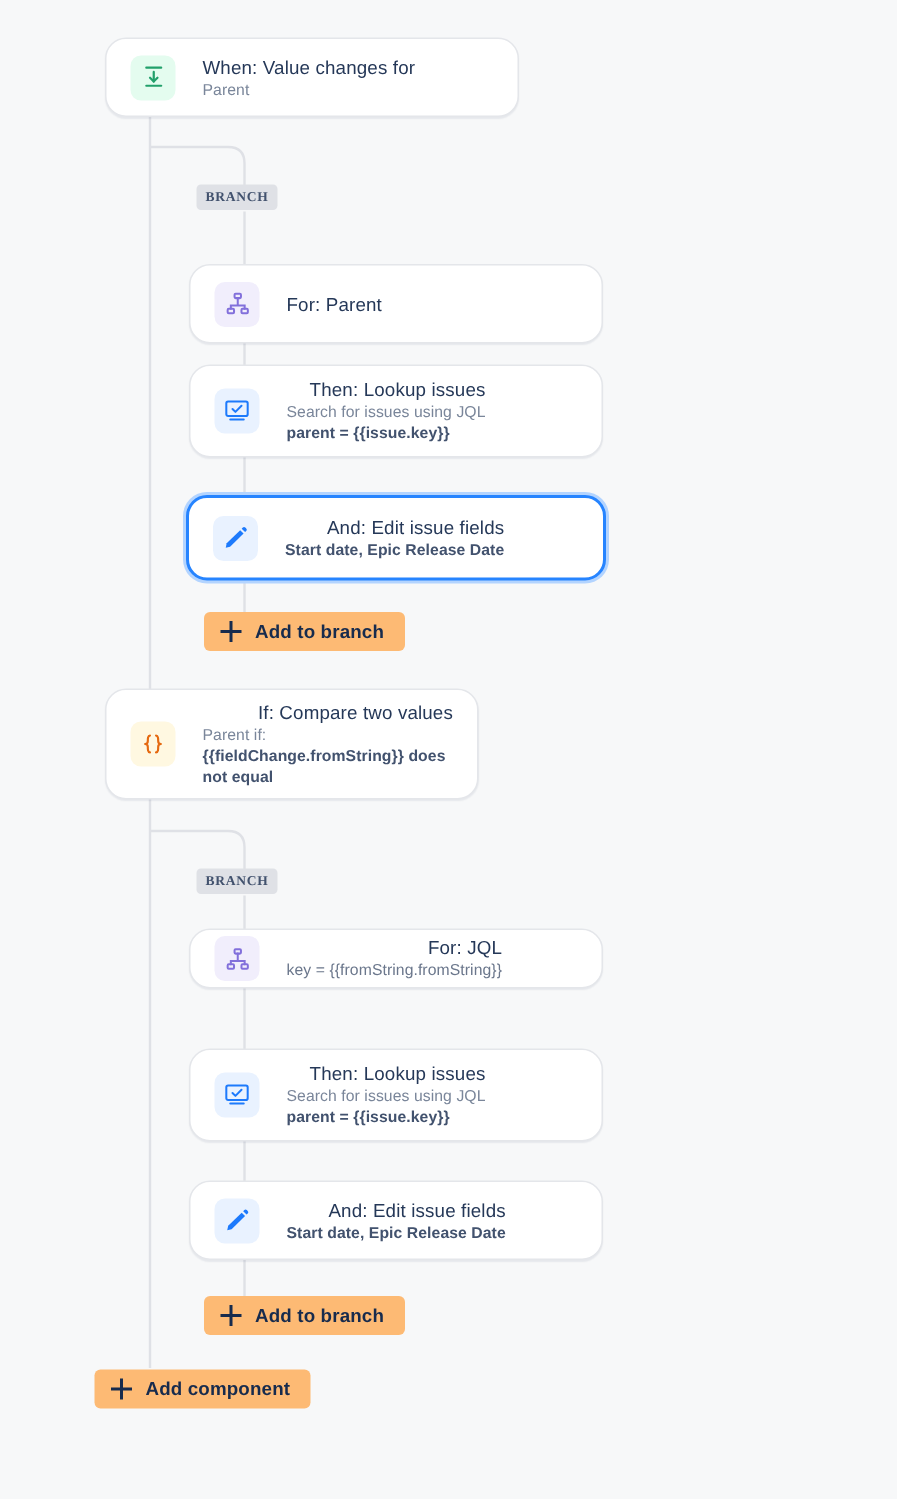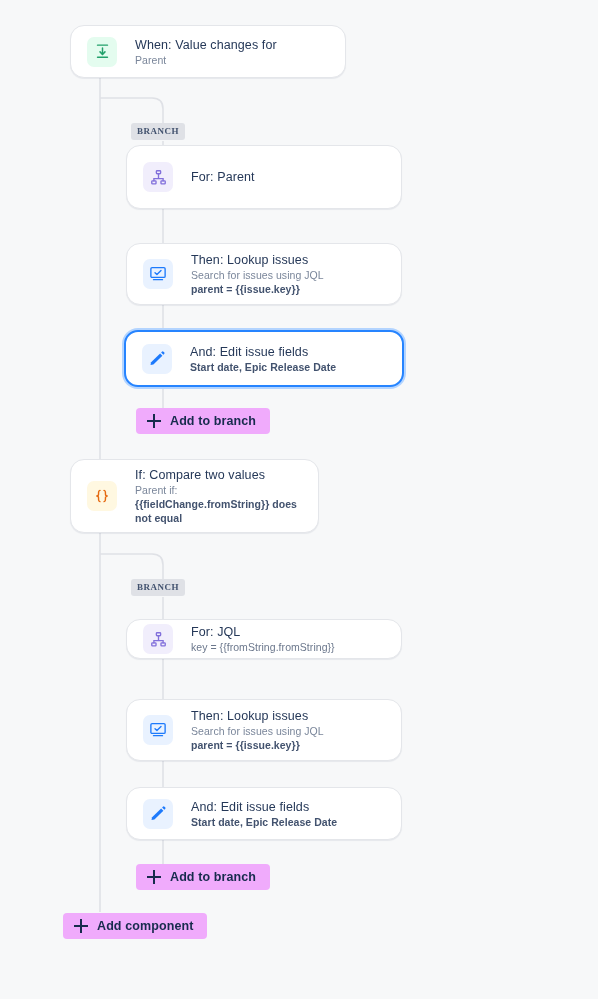--- a/index.html
+++ b/index.html
@@ -60,20 +60,21 @@
     display: flex;
     flex-direction: column;
     justify-content: center;
     min-width: 0;
   }
   .card .title {
     font-size: 12.5px;
     color: #253858;
     line-height: 16px;
     letter-spacing: 0.1px;
+    text-align: right;
   }
   .card .sub {
     font-size: 10.5px;
     color: #7a869a;
     line-height: 14px;
     letter-spacing: 0.05px;
   }
   .card .sub.strong {
     color: #42526e;
     font-weight: bold;
@@ -90,21 +91,21 @@
     font-weight: bold;
     letter-spacing: 0.5px;
     border-radius: 3px;
     padding: 3px 6px 3px 6px;
     line-height: 11px;
     font-family: Liberation Serif, serif;
   }
   
   .add-btn {
     position: absolute;
-    background: #f0abfc;
+    background: #fdba74;
     border: none;
     border-radius: 4px;
     color: #172b4d;
     font-family: "Liberation Sans", sans-serif;
     font-size: 12.5px;
     font-weight: bold;
     display: flex;
     align-items: center;
     padding: 0 14px 0 11px;
     height: 26px;
@@ -159,21 +160,21 @@
       </svg>
     </span>
     <span class="txt">
       <span class="title">When: Value changes for</span>
       <span class="sub">Parent</span>
     </span>
   </div>
 
   <div class="branch-pill" style="left:131px; top:123px;">BRANCH</div>
 
-  <div class="card" style="left:126px; top:145px; width:276px; height:64px;">
+  <div class="card" style="left:126px; top:176px; width:276px; height:53px;">
     <span class="icon-box icon-purple">
       <svg width="17" height="17" viewBox="0 0 24 24" fill="none" stroke="#8270db" stroke-width="1.9">
         <rect x="9" y="2.5" width="6" height="4.2" rx="1"></rect>
         <rect x="2.5" y="16.8" width="6" height="4.2" rx="1"></rect>
         <rect x="15.5" y="16.8" width="6" height="4.2" rx="1"></rect>
         <path d="M12 6.7v4.6M5.5 16.8v-3.2h13v3.2M12 11.3v2.3" stroke-linecap="round"></path>
       </svg>
     </span>
     <span class="txt">
       <span class="title">For: Parent</span>

